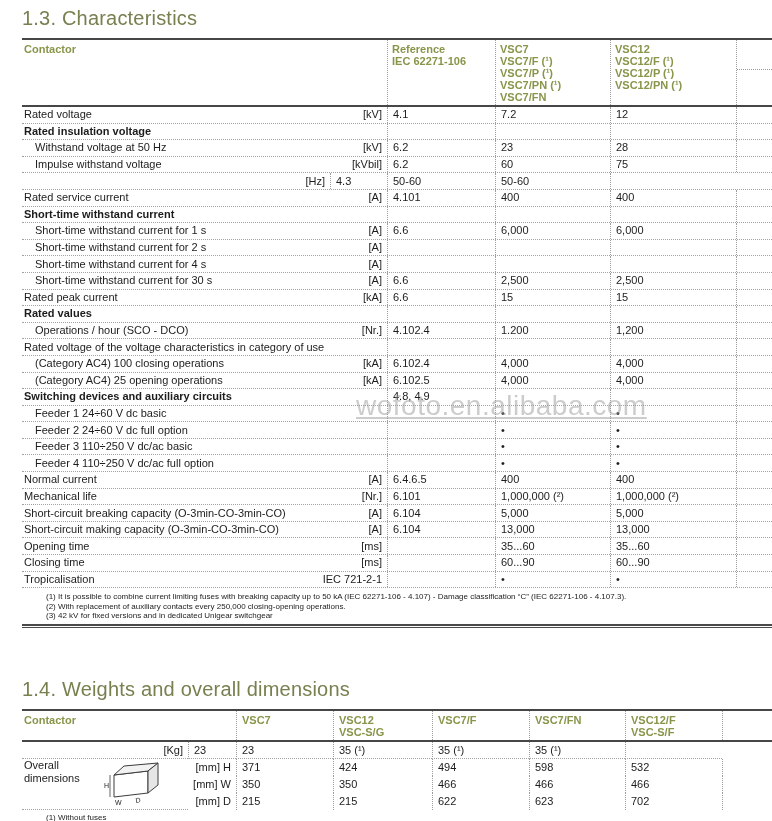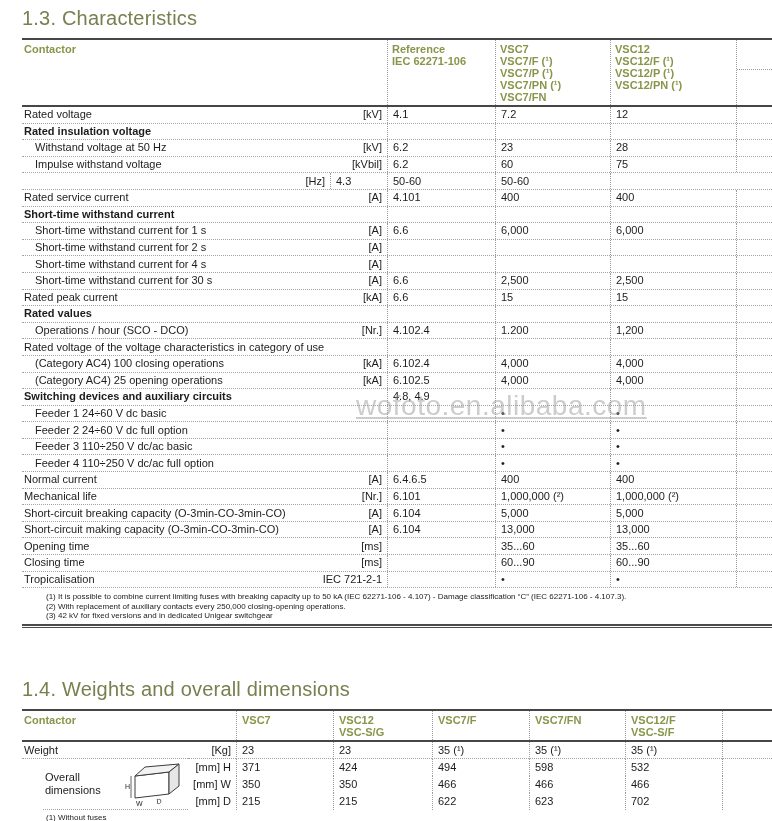--- a/index.html
+++ b/index.html
@@ -61,22 +61,22 @@
   .t2-row {
     display:grid; grid-template-columns:166px 48px 97px 99px 97px 96px 97px 50px;
     height:17px; align-items:center; font-size:11px;
   }
   .t2-row .bdot { border-bottom:1px dotted #a3a3a3; }
   .t2-dims {
     display:grid; grid-template-columns:166px 48px 97px 99px 97px 96px 97px 50px;
     grid-auto-rows:17px; font-size:11px;
   }
   .dims-label {
-    grid-row:1 / span 3; grid-column:1; display:flex; align-items:center;
-    border-bottom:1px dotted #a3a3a3; padding-left:2px; gap:0;margin-left:21px;
+    grid-row:1 / span 3; grid-column:1; display:flex; align-items:flex-start;
+    border-bottom:1px dotted #a3a3a3; padding-left:2px; gap:0;
   }
   .dims-label .txt { width:78px; line-height:13px; }
   .t2-foot { padding:3px 4px 2px 24px; font-size:8px; line-height:9.5px; color:#222; }
 
   
   .watermark {
     position:absolute; left:356px; top:390px; font-size:28px; letter-spacing:.5px;
     color:#9a9a9a; opacity:.5; pointer-events:none; white-space:nowrap;text-decoration:underline;
   }
 </style>
@@ -353,21 +353,20 @@
     <div class="hc vsep">VSC7</div>
         <div class="hc vsep">VSC12
 VSC-S/G</div>
         <div class="hc vsep">VSC7/F</div>
         <div class="hc vsep">VSC7/FN</div>
         <div class="hc vsep">VSC12/F
 VSC-S/F</div>
         <div class="hc vsep hmt"></div>
       </div>
     <div class="t2-row" id="t2-weight">
-        <div class="c c-label bdot">Weight</div>
         <div class="c c-unit bdot">[Kg]</div>
         <div class="c c-val vsep bdot">23</div>
         <div class="c c-val vsep bdot">23</div>
         <div class="c c-val vsep bdot">35 (¹)</div>
         <div class="c c-val vsep bdot">35 (¹)</div>
         <div class="c c-val vsep bdot">35 (¹)</div>
         <div class="c c-val vsep bdot"></div>
       </div>
     <div class="t2-dims" id="t2-dims">
         <div class="dims-label">

